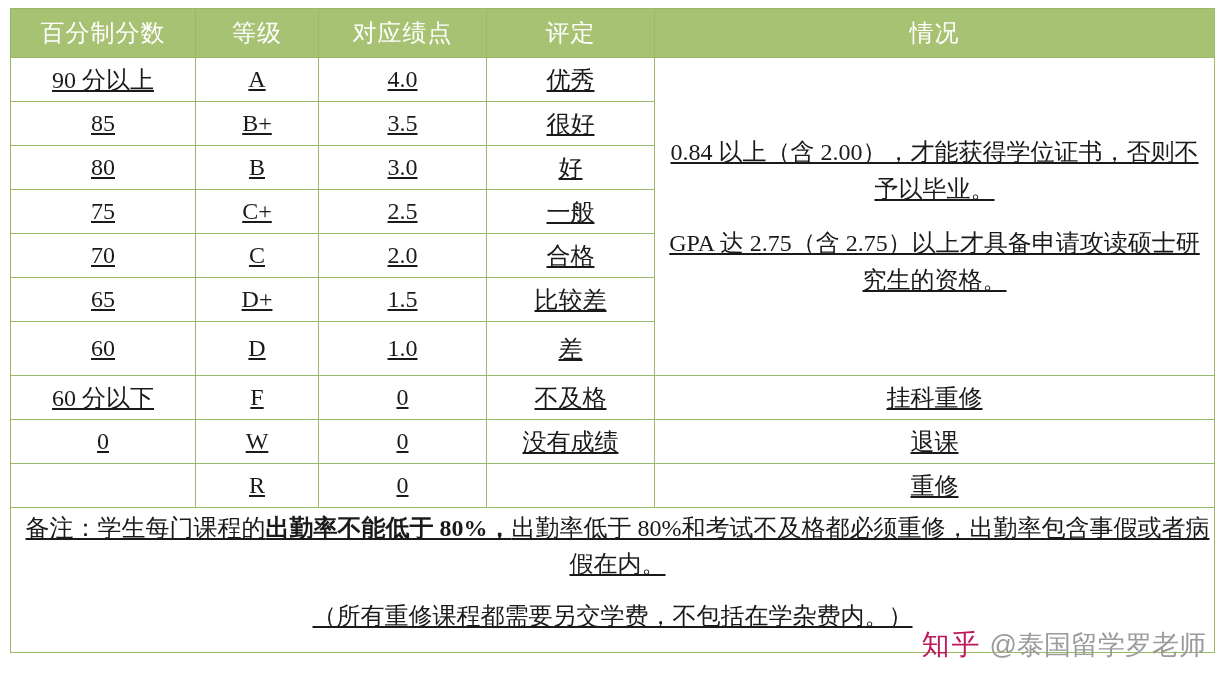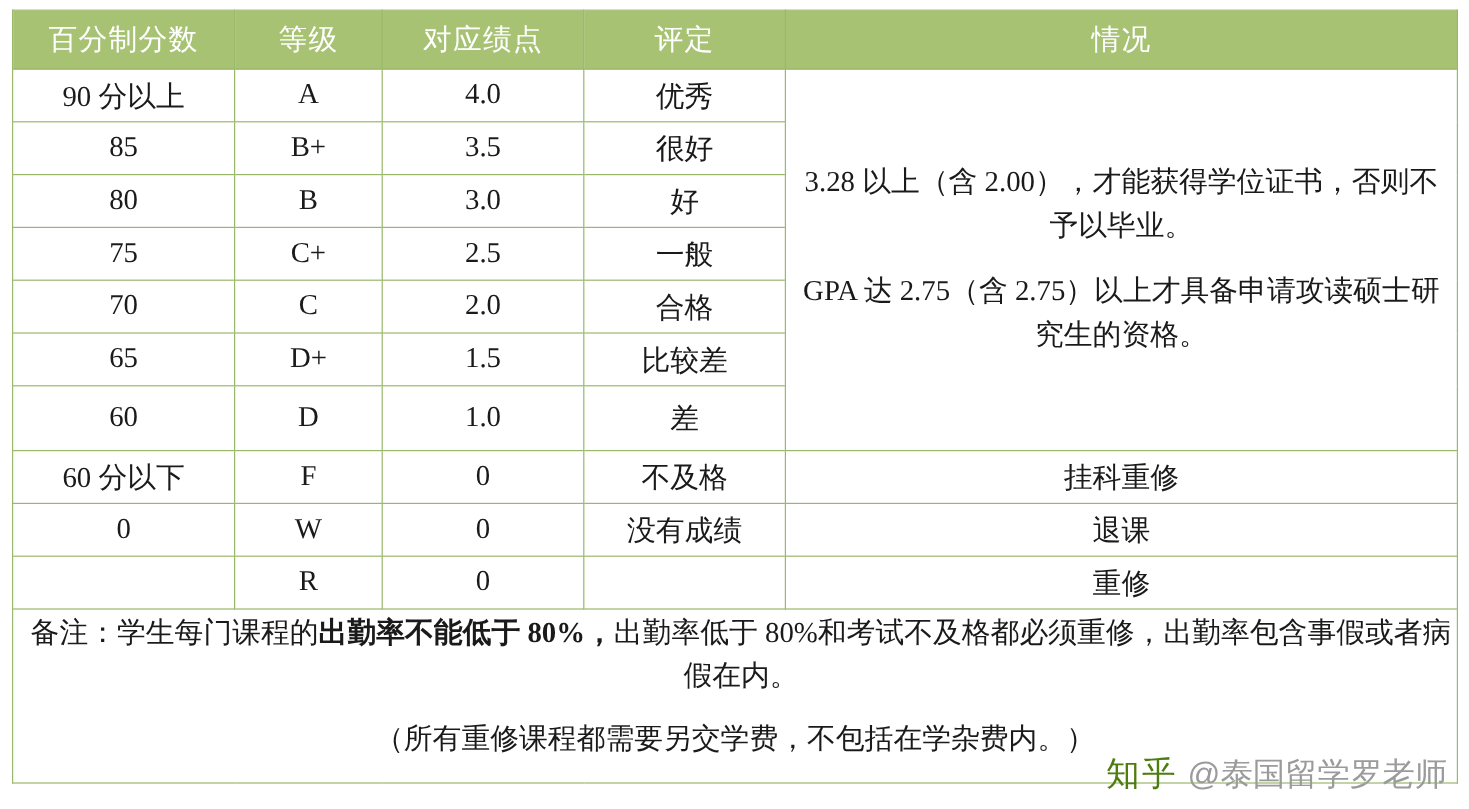--- a/index.html
+++ b/index.html
@@ -41,21 +41,21 @@
     height: 44px;
     border: 1px solid #a7c272;
     letter-spacing: 1px;
   }
   col.c-score  { width: 185px; }
   col.c-grade  { width: 123px; }
   col.c-gpa    { width: 168px; }
   col.c-eval   { width: 168px; }
   col.c-note   { width: 560px; }
 
-  tbody tr { height: 44px; }
+  tbody tr { height: 44px; text-decoration: underline; }
   tr.tall  { height: 54px; }
 
   td.note-merge {
     text-align: left;
     vertical-align: middle;
     padding: 6px 14px 6px 16px;
     font-size: 24px;
     line-height: 1.55;
   }
   td.note-merge p {
@@ -85,21 +85,21 @@
     font-size: 27px;
     color: #9b9b9b;
     font-family: "Liberation Sans", "DejaVu Sans", sans-serif;
     display: flex;
     align-items: center;
     gap: 8px;
     white-space: nowrap;
   }
   .watermark .zhi {
     font-size: 28px;
-    color: #4d7c0f;
+    color: #be185d;
     letter-spacing: 2px;
   }
 </style>
 </head>
 <body>
 
 <div class="sheet">
 
   <table class="grade-table">
     <colgroup>
@@ -119,21 +119,21 @@
       </tr>
     </thead>
     <tbody>
 
       <tr>
         <td>90 分以上</td>
         <td>A</td>
         <td>4.0</td>
         <td>优秀</td>
         <td class="note-merge" rowspan="7">
-          <p>3.28 以上（含 2.00），才能获得学位证书，否则不予以毕业。</p>
+          <p>0.84 以上（含 2.00），才能获得学位证书，否则不予以毕业。</p>
           <p>GPA 达 2.75（含 2.75）以上才具备申请攻读硕士研究生的资格。</p>
         </td>
       </tr>
 
       <tr>
         <td>85</td>
         <td>B+</td>
         <td>3.5</td>
         <td>很好</td>
       </tr>

